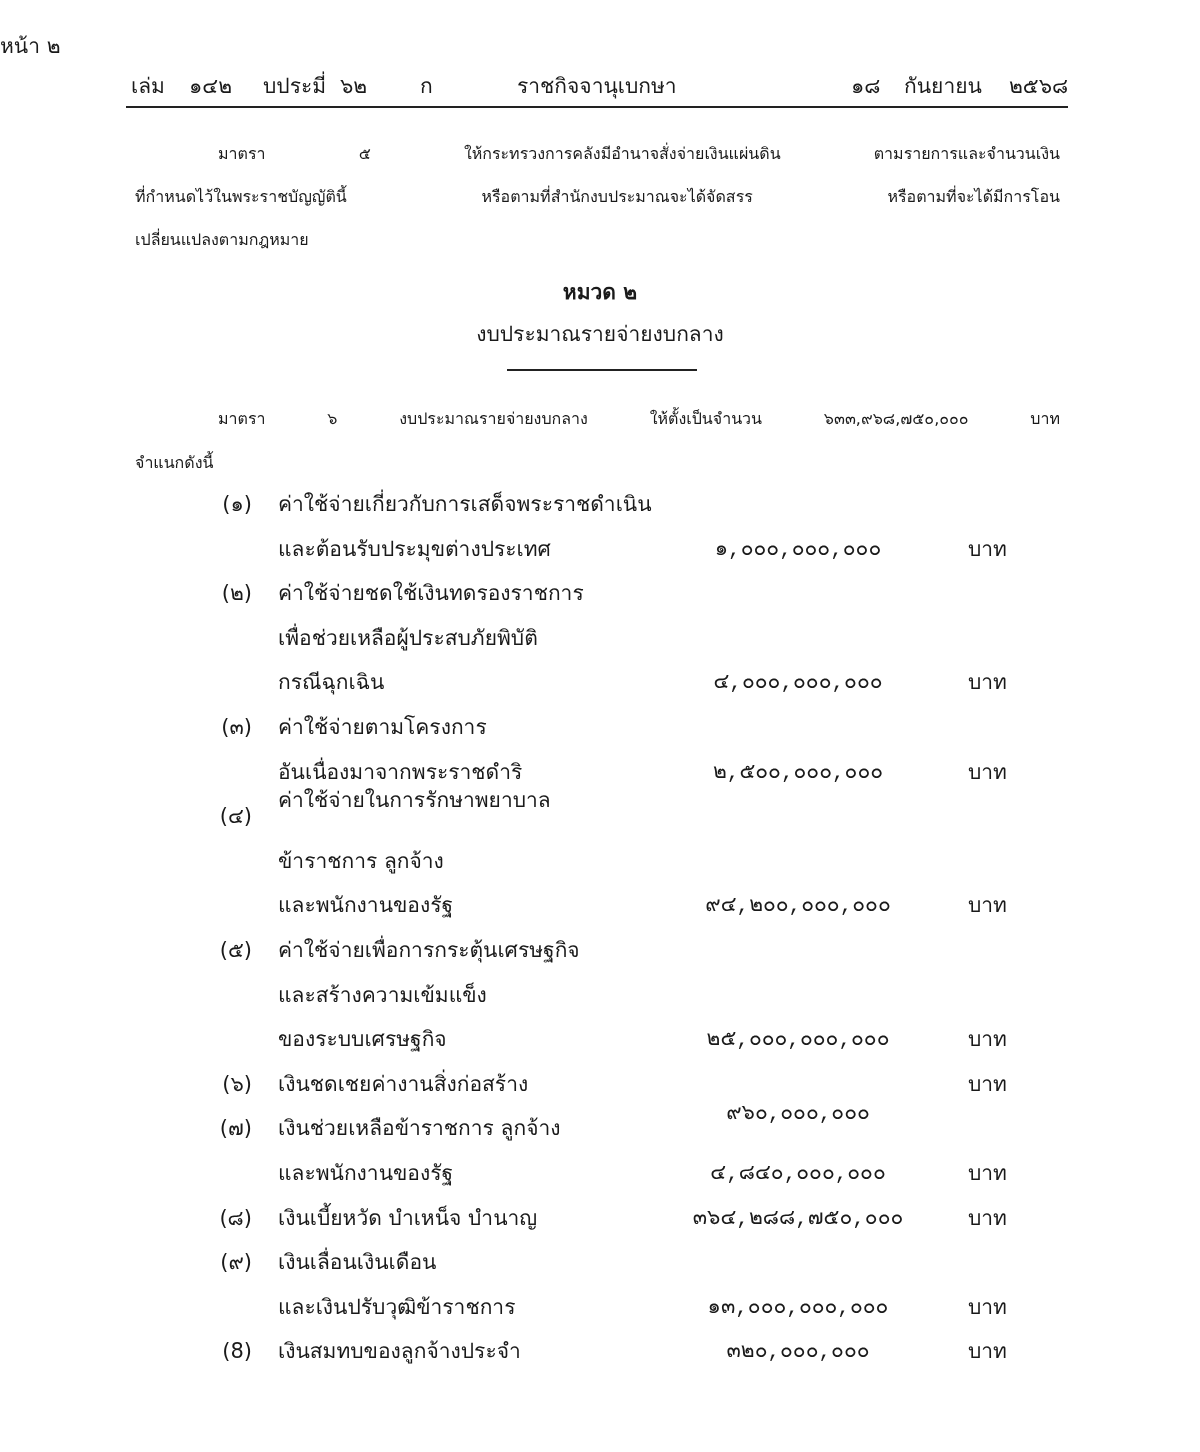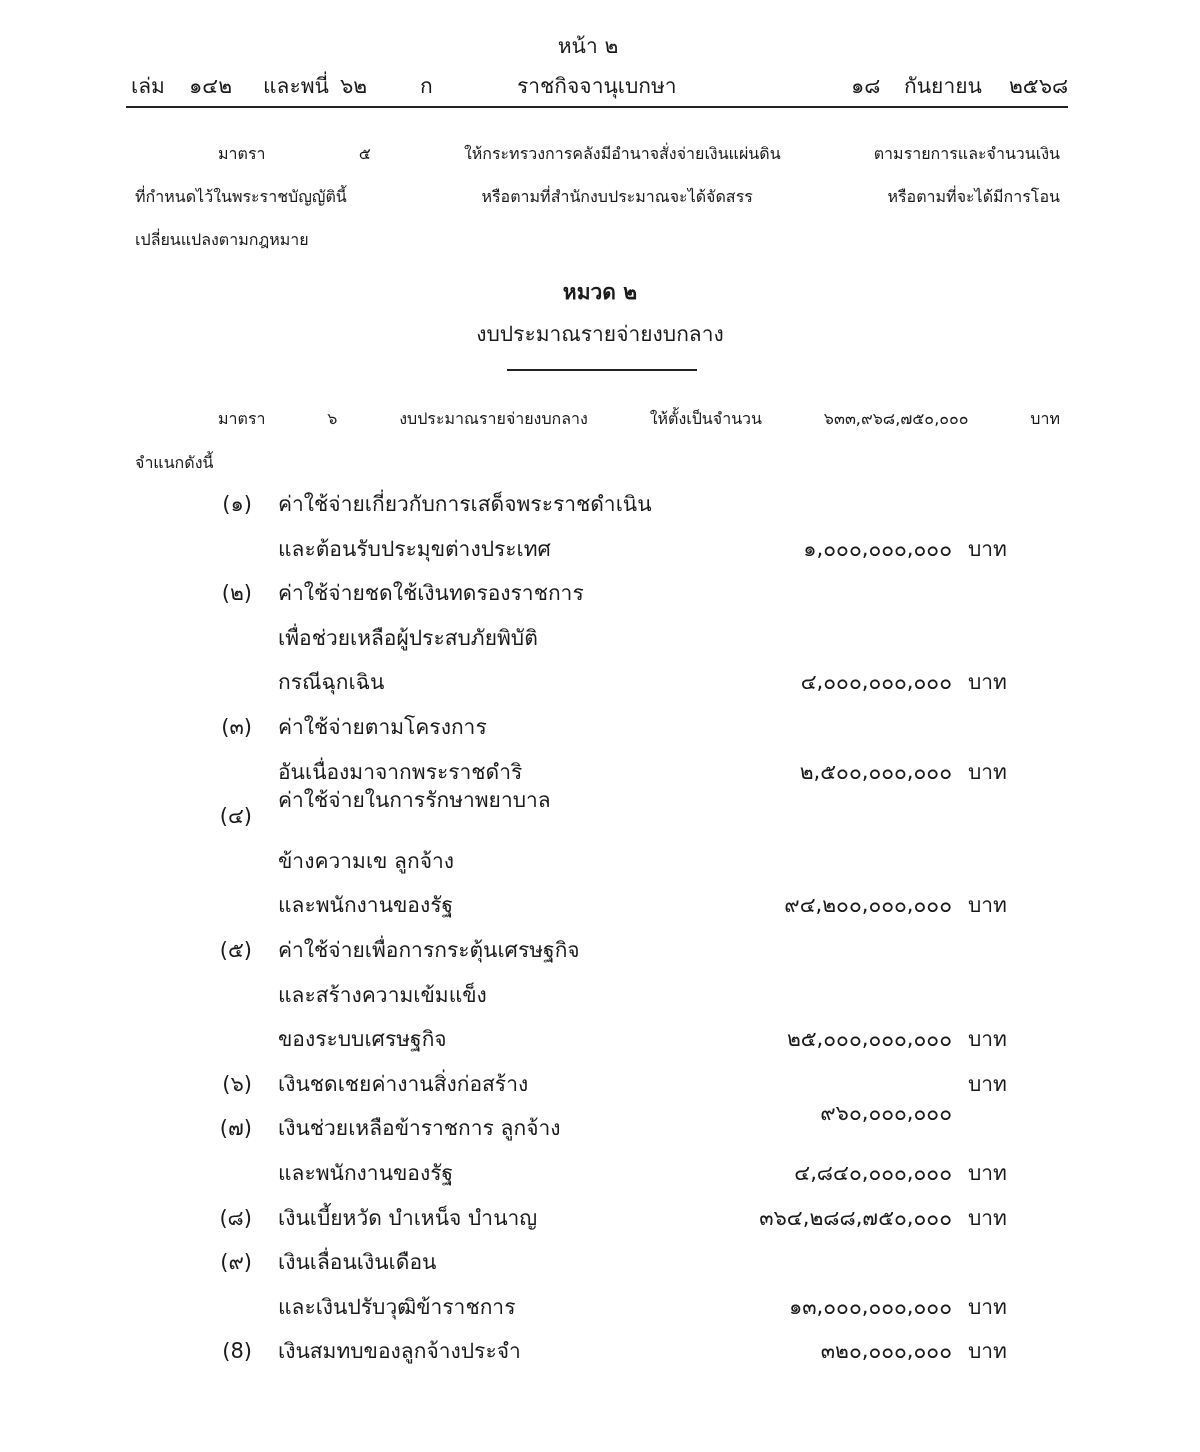--- a/index.html
+++ b/index.html
@@ -3,38 +3,38 @@
 <meta charset="utf-8">
 <style>
   html, body { margin: 0; padding: 0; background: #ffffff; }
   body {
     width: 1200px; height: 1452px; position: relative; overflow: hidden;
     font-family: "DejaVu Sans", "Liberation Sans", sans-serif;
     color: #1a1a1a;
   }
   .abs { position: absolute; white-space: nowrap; }
   .t { font-size: 21px; line-height: 1; }
-  .page-num { left: 0; width: 1088px; text-align: center; top: 36px; padding-left: 44px; }
+  .page-num { left: 0; width: 1088px; top: 36px; }
   .hdr { top: 76px; }
   .rule { position: absolute; background: #222; }
   .para { left: 135px; width: 925px; font-size: 16px; }
   .justify { text-align: justify; text-align-last: justify; }
   .center { left: 0; width: 1200px; text-align: center; }
   .num { text-align: right; width: 60px; }
-  .amt { text-align: right; width: 260px; left: 692px; }
+  .amt { text-align: center; width: 260px; left: 668px; font-family: Liberation Mono, monospace; }
   .baht { left: 968px; }
 </style>
 </head>
 <body>
 
 <div class="abs t page-num">หน้า ๒</div>
 
 <div class="abs t hdr" style="left:131px;">เล่ม</div>
 <div class="abs t hdr" style="left:189px;">๑๔๒</div>
-<div class="abs t hdr" style="left:263px;">และพนี่</div>
+<div class="abs t hdr" style="left:263px;">บประมี่</div>
 <div class="abs t hdr" style="left:340px;">๖๒</div>
 <div class="abs t hdr" style="left:420px;">ก</div>
 <div class="abs t hdr" style="left:517px;">ราชกิจจานุเบกษา</div>
 <div class="abs t hdr" style="left:851px;">๑๘</div>
 <div class="abs t hdr" style="left:904px;">กันยายน</div>
 <div class="abs t hdr" style="left:1009px;">๒๕๖๘</div>
 
 <div class="rule" style="left:126px; top:106px; width:942px; height:2px;"></div>
 
 <div class="abs para justify" style="top:141px; left:218px; width:842px;">มาตรา   ๕   ให้กระทรวงการคลังมีอำนาจสั่งจ่ายเงินแผ่นดิน  ตามรายการและจำนวนเงิน</div>
@@ -67,21 +67,21 @@
     <div>
       <div class="abs t num" style="left: 192px; top: 717px;">(๓)</div>
       <div class="abs t" style="left: 278px; top: 717px;">ค่าใช้จ่ายตามโครงการ</div>
       <div class="abs t" style="left: 278px; top: 761.6px;">อันเนื่องมาจากพระราชดำริ</div>
       <div class="abs t amt" style="top: 761.6px;">๒,๕๐๐,๐๐๐,๐๐๐</div>
       <div class="abs t baht" style="top: 761.6px;">บาท</div>
     </div>
     <div>
       <div class="abs t num" style="left: 192px; top: 806.2px;">(๔)</div>
       <div class="abs t" style="left: 278px; top: 790px;">ค่าใช้จ่ายในการรักษาพยาบาล</div>
-      <div class="abs t" style="left: 278px; top: 850.8px;">ข้างความเข  ลูกจ้าง</div>
+      <div class="abs t" style="left: 278px; top: 850.8px;">ข้าราชการ  ลูกจ้าง</div>
       <div class="abs t" style="left: 278px; top: 895.4px;">และพนักงานของรัฐ</div>
       <div class="abs t amt" style="top: 895.4px;">๙๔,๒๐๐,๐๐๐,๐๐๐</div>
       <div class="abs t baht" style="top: 895.4px;">บาท</div>
     </div>
     <div>
       <div class="abs t num" style="left: 192px; top: 940px;">(๕)</div>
       <div class="abs t" style="left: 278px; top: 940px;">ค่าใช้จ่ายเพื่อการกระตุ้นเศรษฐกิจ</div>
       <div class="abs t" style="left: 278px; top: 984.6px;">และสร้างความเข้มแข็ง</div>
       <div class="abs t" style="left: 278px; top: 1029.2px;">ของระบบเศรษฐกิจ</div>
       <div class="abs t amt" style="top: 1029.2px;">๒๕,๐๐๐,๐๐๐,๐๐๐</div>

